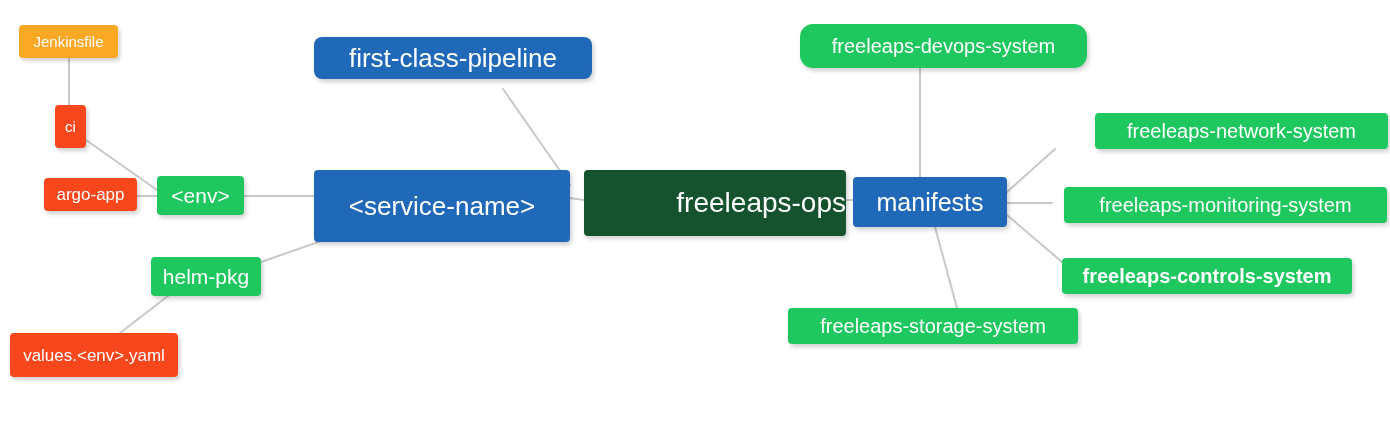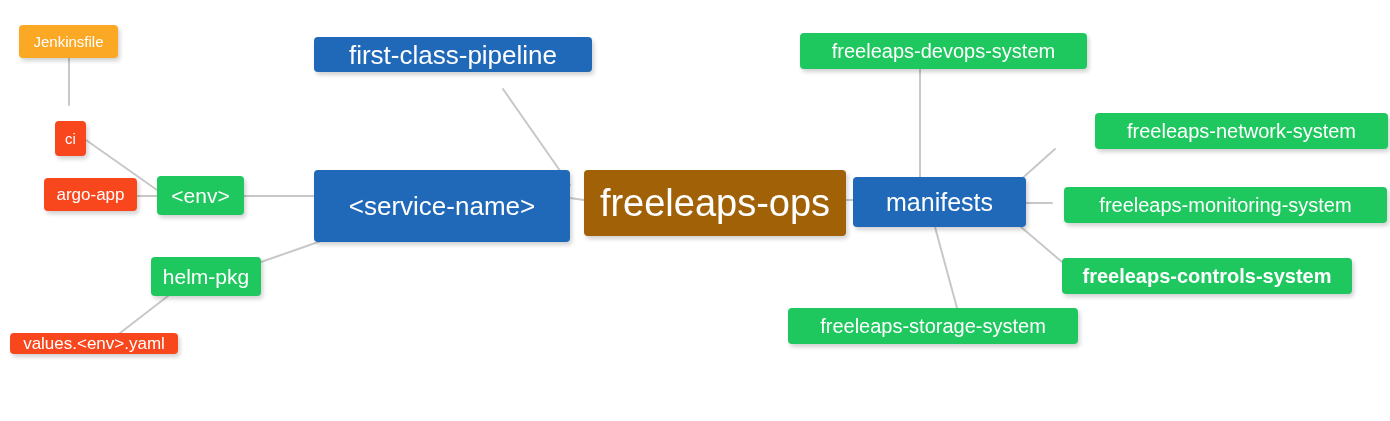--- a/index.html
+++ b/index.html
@@ -56,51 +56,51 @@
       <line x1="157" y1="196" x2="125" y2="196" stroke="#c8c8c8" stroke-width="2" stroke-linecap="round"></line>
       <line x1="69" y1="105" x2="69" y2="58" stroke="#c8c8c8" stroke-width="2" stroke-linecap="round"></line>
       <line x1="168" y1="296" x2="120" y2="333" stroke="#c8c8c8" stroke-width="2" stroke-linecap="round"></line>
       <line x1="920" y1="177" x2="920" y2="64" stroke="#c8c8c8" stroke-width="2" stroke-linecap="round"></line>
       <line x1="1007" y1="192" x2="1055" y2="149" stroke="#c8c8c8" stroke-width="2" stroke-linecap="round"></line>
       <line x1="1007" y1="203" x2="1052" y2="203" stroke="#c8c8c8" stroke-width="2" stroke-linecap="round"></line>
       <line x1="1007" y1="215" x2="1062" y2="262" stroke="#c8c8c8" stroke-width="2" stroke-linecap="round"></line>
       <line x1="935" y1="227" x2="957" y2="308" stroke="#c8c8c8" stroke-width="2" stroke-linecap="round"></line>
     </svg>
   <div id="node-layer">
-      <div class="node" style="left: 584px; top: 170px; width: 262px; height: 66px; background: #a16207; font-size: 38px;">
+      <div class="node" style="left: 584px; top: 170px; width: 262px; height: 66px; background: #14532d; font-size: 28px; justify-content: flex-end;">
         <span class="node-label">freeleaps-ops</span>
       </div>
-      <div class="node" style="left: 314px; top: 37px; width: 278px; height: 35px; background: rgb(32, 104, 184); font-size: 26px;">
+      <div class="node" style="left: 314px; top: 37px; width: 278px; height: 42px; background: rgb(32, 104, 184); font-size: 26px; border-radius: 8px;">
         <span class="node-label">first-class-pipeline</span>
       </div>
       <div class="node" style="left: 314px; top: 170px; width: 256px; height: 72px; background: rgb(32, 104, 184); font-size: 26px;">
         <span class="node-label">&lt;service-name&gt;</span>
       </div>
-      <div class="node" style="left: 853px; top: 177px; width: 173px; height: 50px; background: rgb(32, 104, 184); font-size: 25px;">
+      <div class="node" style="left: 853px; top: 177px; width: 154px; height: 50px; background: rgb(32, 104, 184); font-size: 25px;">
         <span class="node-label">manifests</span>
       </div>
       <div class="node" style="left: 157px; top: 176px; width: 87px; height: 39px; background: rgb(30, 200, 94); font-size: 21px;">
         <span class="node-label">&lt;env&gt;</span>
       </div>
       <div class="node" style="left: 151px; top: 257px; width: 110px; height: 39px; background: rgb(30, 200, 94); font-size: 21px;">
         <span class="node-label">helm-pkg</span>
       </div>
       <div class="node" style="left: 19px; top: 25px; width: 99px; height: 33px; background: rgb(251, 168, 37); font-size: 15px; align-items: center;">
         <span class="node-label">Jenkinsfile</span>
       </div>
-      <div class="node" style="left: 55px; top: 105px; width: 31px; height: 35px; background: rgb(249, 71, 29); font-size: 15px; margin-top: 16px;">
+      <div class="node" style="left: 55px; top: 105px; width: 31px; height: 43px; background: rgb(249, 71, 29); font-size: 15px;">
         <span class="node-label">ci</span>
       </div>
       <div class="node" style="left: 44px; top: 178px; width: 93px; height: 33px; background: rgb(249, 71, 29); font-size: 17px;">
         <span class="node-label">argo-app</span>
       </div>
-      <div class="node" style="left: 10px; top: 333px; width: 168px; height: 21px; background: rgb(249, 71, 29); font-size: 17px;">
+      <div class="node" style="left: 10px; top: 333px; width: 168px; height: 44px; background: rgb(249, 71, 29); font-size: 17px;">
         <span class="node-label">values.&lt;env&gt;.yaml</span>
       </div>
-      <div class="node" style="left: 800px; top: 33px; width: 287px; height: 36px; background: rgb(30, 200, 94); font-size: 20px;">
+      <div class="node" style="left: 800px; top: 24px; width: 287px; height: 44px; background: rgb(30, 200, 94); font-size: 20px; border-radius: 13px;">
         <span class="node-label">freeleaps-devops-system</span>
       </div>
       <div class="node" style="left: 1055px; top: 113px; width: 293px; height: 36px; background: rgb(30, 200, 94); font-size: 20px; margin-left: 40px;">
         <span class="node-label">freeleaps-network-system</span>
       </div>
       <div class="node" style="left: 1052px; top: 187px; width: 323px; height: 36px; background: rgb(30, 200, 94); font-size: 20px; margin-left: 12px;">
         <span class="node-label">freeleaps-monitoring-system</span>
       </div>
       <div class="node" style="left: 1062px; top: 258px; width: 290px; height: 36px; background: rgb(30, 200, 94); font-size: 20px; font-weight: bold;">
         <span class="node-label">freeleaps-controls-system</span>

